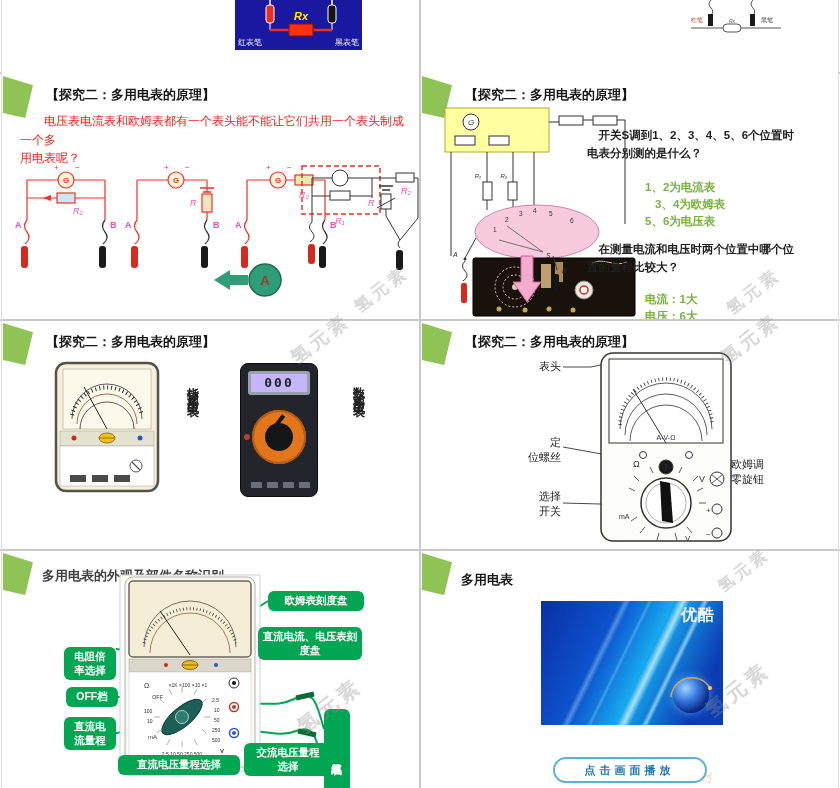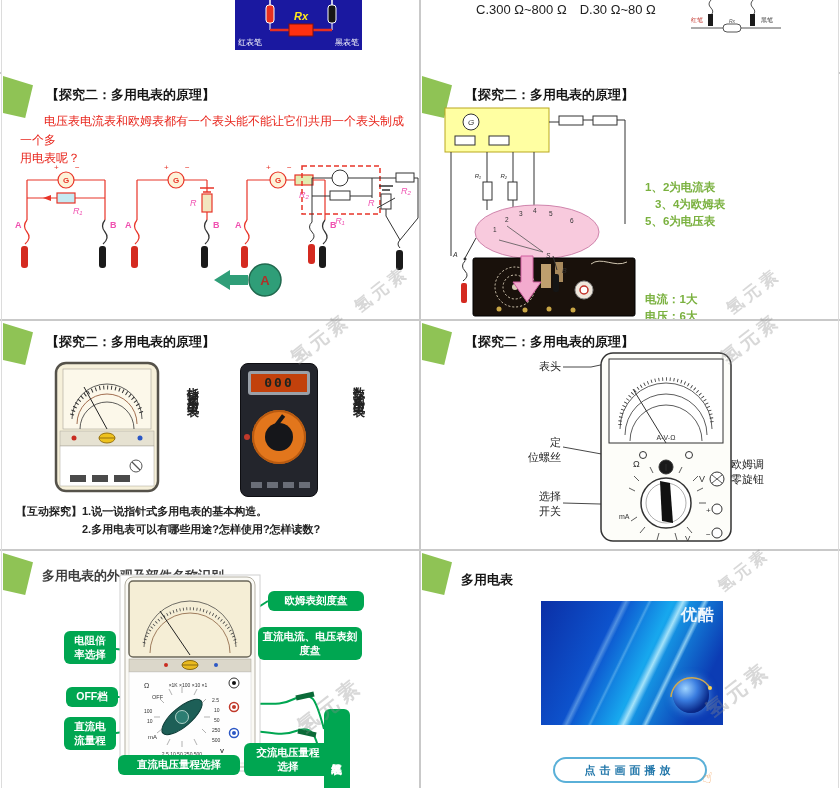--- a/index.html
+++ b/index.html
@@ -37,21 +37,21 @@
   .globe{position:absolute;right:14px;bottom:12px;width:36px;height:36px;border-radius:50%;
          background:radial-gradient(circle at 35% 32%,#9fd4ff 0%,#3a7de0 35%,#0a2a8a 70%,#041552 100%);
          box-shadow:0 0 8px rgba(120,200,255,.6);}
   .playbtn{position:absolute;left:50%;top:206px;transform:translateX(-50%);width:150px;height:22px;
            background:#fff;border:2px solid #5ab0d8;border-radius:13px;text-align:center;
            line-height:22px;color:#2277aa;font-size:11px;font-weight:bold;letter-spacing:4px;cursor:pointer;}
   .hand{position:absolute;right:-12px;top:8px;color:#f0a25c;font-size:15px;transform:rotate(12deg);}
   .dmm{position:absolute;left:238px;top:42px;width:76px;height:132px;background:#23252c;
        border:1px solid #0e0e12;border-radius:8px;}
   .dmm-frame{position:absolute;left:7px;top:7px;width:62px;height:24px;background:#9aa0a8;border-radius:3px;}
-  .dmm-lcd{position:absolute;left:3px;top:3px;width:56px;height:18px;background:#c2410c;color:#1d2420;
+  .dmm-lcd{position:absolute;left:3px;top:3px;width:56px;height:18px;background:#c4b5fd;color:#1d2420;
            font-family:"DejaVu Sans Mono","Liberation Mono",monospace;font-size:13px;font-weight:bold;
            text-align:center;line-height:18px;letter-spacing:2px;}
   .dmm-dial{position:absolute;left:11px;top:46px;width:54px;height:54px;border-radius:50%;
             background:#e2761c;box-shadow:inset 0 0 0 2px #b85a10;}
   .dmm-knob{position:absolute;left:13px;top:13px;width:28px;height:28px;border-radius:50%;background:#15161a;}
   .dmm-ptr{position:absolute;left:25px;top:4px;width:4px;height:15px;background:#15161a;transform:rotate(38deg);}
   .dmm-btn{position:absolute;bottom:8px;width:11px;height:6px;background:#6a6e78;}
   .dmm-reddot{position:absolute;left:3px;top:70px;width:6px;height:6px;border-radius:50%;background:#c0392b;}
 </style>
 </head>
@@ -76,21 +76,20 @@
         <path d="M35,30 H97" stroke="#e83020" stroke-width="2.5" fill="none"></path>
         <rect x="54" y="24" width="24" height="12" fill="#ff3010" stroke="#801010"></rect>
         <text x="66" y="20" font-size="11" font-weight="bold" font-style="italic" fill="#ffe81a" text-anchor="middle">Rx</text>
         <text x="3" y="45" font-size="8" fill="#fff">红表笔</text>
         <text x="124" y="45" font-size="8" fill="#fff" text-anchor="end">黑表笔</text>
       </svg>
     </div>
   </section>
 
   <section class="cell r1 c2">
-    <div class="txt" style="left:55px;top:1px;font-size:13px;color:#222;">C.300 Ω~800 Ω　D.30 Ω~80 Ω</div>
     <svg style="position:absolute;left:262px;top:0;" width="105" height="34" viewBox="0 0 105 34">
       <path d="M28,0 q-4,4 0,8 q4,4 -1,8 M70,0 q-4,4 0,8 q4,4 -1,8" stroke="#555" stroke-width="1" fill="none"></path>
       <rect x="25" y="14" width="5" height="12" fill="#1a1a1a"></rect>
       <rect x="67" y="14" width="5" height="12" fill="#1a1a1a"></rect>
       <path d="M8,28 H98" stroke="#555" stroke-width="1" fill="none"></path>
       <rect x="40" y="24" width="18" height="8" rx="4" fill="#fff" stroke="#555"></rect>
       <text x="49" y="23" font-size="5" fill="#555" text-anchor="middle" font-style="italic">Rx</text>
       <text x="20" y="22" font-size="6" fill="#c03028" text-anchor="end">红笔</text>
       <text x="78" y="22" font-size="6" fill="#333">黑笔</text>
     </svg>
@@ -228,23 +227,27 @@
         <circle cx="144" cy="204" r="2.5" fill="#c9a646"></circle>
         <path d="M162,158 C172,150 186,162 198,156" stroke="#cfc5b0" fill="none"></path>
       </g>
       <polygon points="92,150 104,150 104,176 112,176 98,196 84,176 92,176" fill="#f3abce" stroke="#d160a0"></polygon>
       <rect x="32" y="177" width="6" height="20" rx="2" fill="#d42a20"></rect>
       <path d="M124,150 L128,164" stroke="#333" fill="none"></path>
       <text x="133" y="167" font-size="7" font-style="italic" fill="#333">B</text>
       <rect x="124" y="168" width="6" height="18" rx="2" fill="#151515"></rect>
     </svg>
 
+    <div class="txt blk-q" style="left:166px;top:52px;width:218px;">　开关S调到1、2、3、4、5、6个位置时
+电表分别测的是什么？</div>
     <div class="ans" style="left:224px;top:106px;">1、2为电流表</div>
     <div class="ans" style="left:234px;top:123px;">3、4为欧姆表</div>
     <div class="ans" style="left:224px;top:140px;">5、6为电压表</div>
+    <div class="txt blk-q" style="left:166px;top:166px;width:218px;">　在测量电流和电压时两个位置中哪个位
+置的量程比较大？</div>
     <div class="ans" style="left:224px;top:218px;">电流：1大</div>
     <div class="ans" style="left:224px;top:235px;">电压：6大</div>
   </section>
 
   <section class="cell r3 c1">
     <div class="accent"></div>
     <div class="title">【探究二：多用电表的原理】</div>
 
     <svg style="position:absolute;left:52px;top:40px;" width="106" height="132" viewBox="0 0 106 132">
       <rect x="2" y="2" width="102" height="128" rx="10" fill="#f6f0da" stroke="#55524a" stroke-width="2.5"></rect>
@@ -277,22 +280,20 @@
         <div class="dmm-knob"></div>
         <div class="dmm-ptr"></div>
       </div>
       <div class="dmm-btn" style="left:10px;"></div>
       <div class="dmm-btn" style="left:26px;"></div>
       <div class="dmm-btn" style="left:42px;"></div>
       <div class="dmm-btn" style="left:58px;"></div>
     </div>
     <div class="vcap" style="left:348px;top:56px;">数字式多用电表</div>
 
-    <div class="txt" style="left:14px;top:182px;font-size:11px;color:#222;line-height:1.6;font-weight:bold;">【互动探究】1.说一说指针式多用电表的基本构造。
-　　　　　　2.多用电表可以有哪些用途?怎样使用?怎样读数?</div>
   </section>
 
   <section class="cell r3 c2">
     <div class="accent"></div>
     <div class="title">【探究二：多用电表的原理】</div>
 
     <div class="lbl" style="left:96px;top:38px;width:44px;text-align:right;">表头</div>
     <div class="lbl" style="left:84px;top:114px;width:56px;text-align:right;">定
 位螺丝</div>
     <div class="lbl" style="left:96px;top:168px;width:44px;text-align:right;">选择
@@ -390,21 +391,21 @@
         <circle cx="114" cy="132" r="4.5" fill="#fff" stroke="#c0392b" stroke-width="1.5"></circle>
         <circle cx="114" cy="132" r="2" fill="#c0392b"></circle>
         <circle cx="114" cy="158" r="4.5" fill="#fff" stroke="#2b57c5" stroke-width="1.5"></circle>
         <circle cx="114" cy="158" r="2" fill="#2b57c5"></circle>
       </g>
     </svg>
 
     <div class="callout" style="left:266px;top:40px;width:96px;">欧姆表刻度盘</div>
     <div class="callout" style="left:256px;top:76px;width:104px;">直流电流、电压表刻
 度盘</div>
-    <div class="callout" style="left:62px;top:80px;width:52px;">电阻倍
+    <div class="callout" style="left:62px;top:96px;width:52px;">电阻倍
 率选择</div>
     <div class="callout" style="left:64px;top:136px;width:52px;">OFF档</div>
     <div class="callout" style="left:62px;top:166px;width:52px;">直流电
 流量程</div>
     <div class="callout" style="left:116px;top:204px;width:122px;">直流电压量程选择</div>
     <div class="callout" style="left:242px;top:192px;width:88px;">交流电压量程
 选择</div>
     <div class="callout" style="left:322px;top:158px;width:26px;height:94px;writing-mode:vertical-rl;text-orientation:upright;line-height:20px;padding:6px 3px;">红黑表笔</div>
   </section>
 

